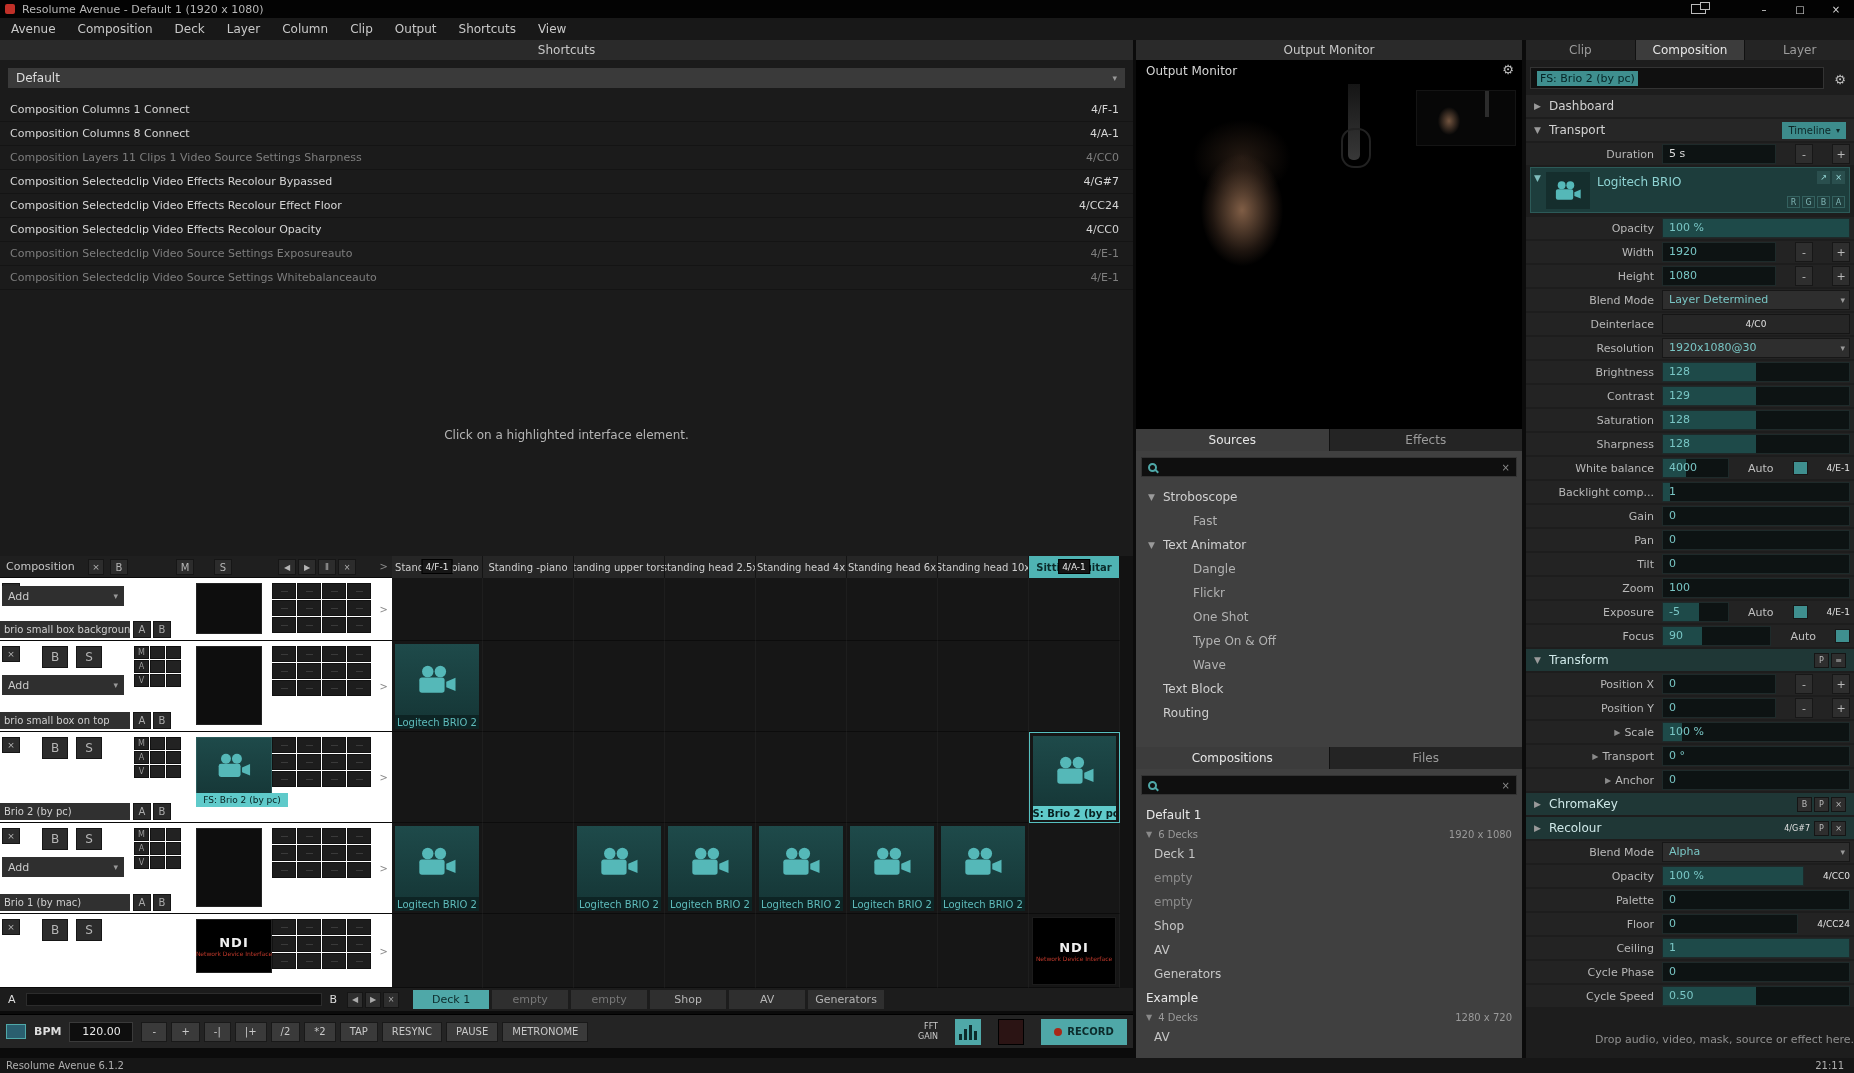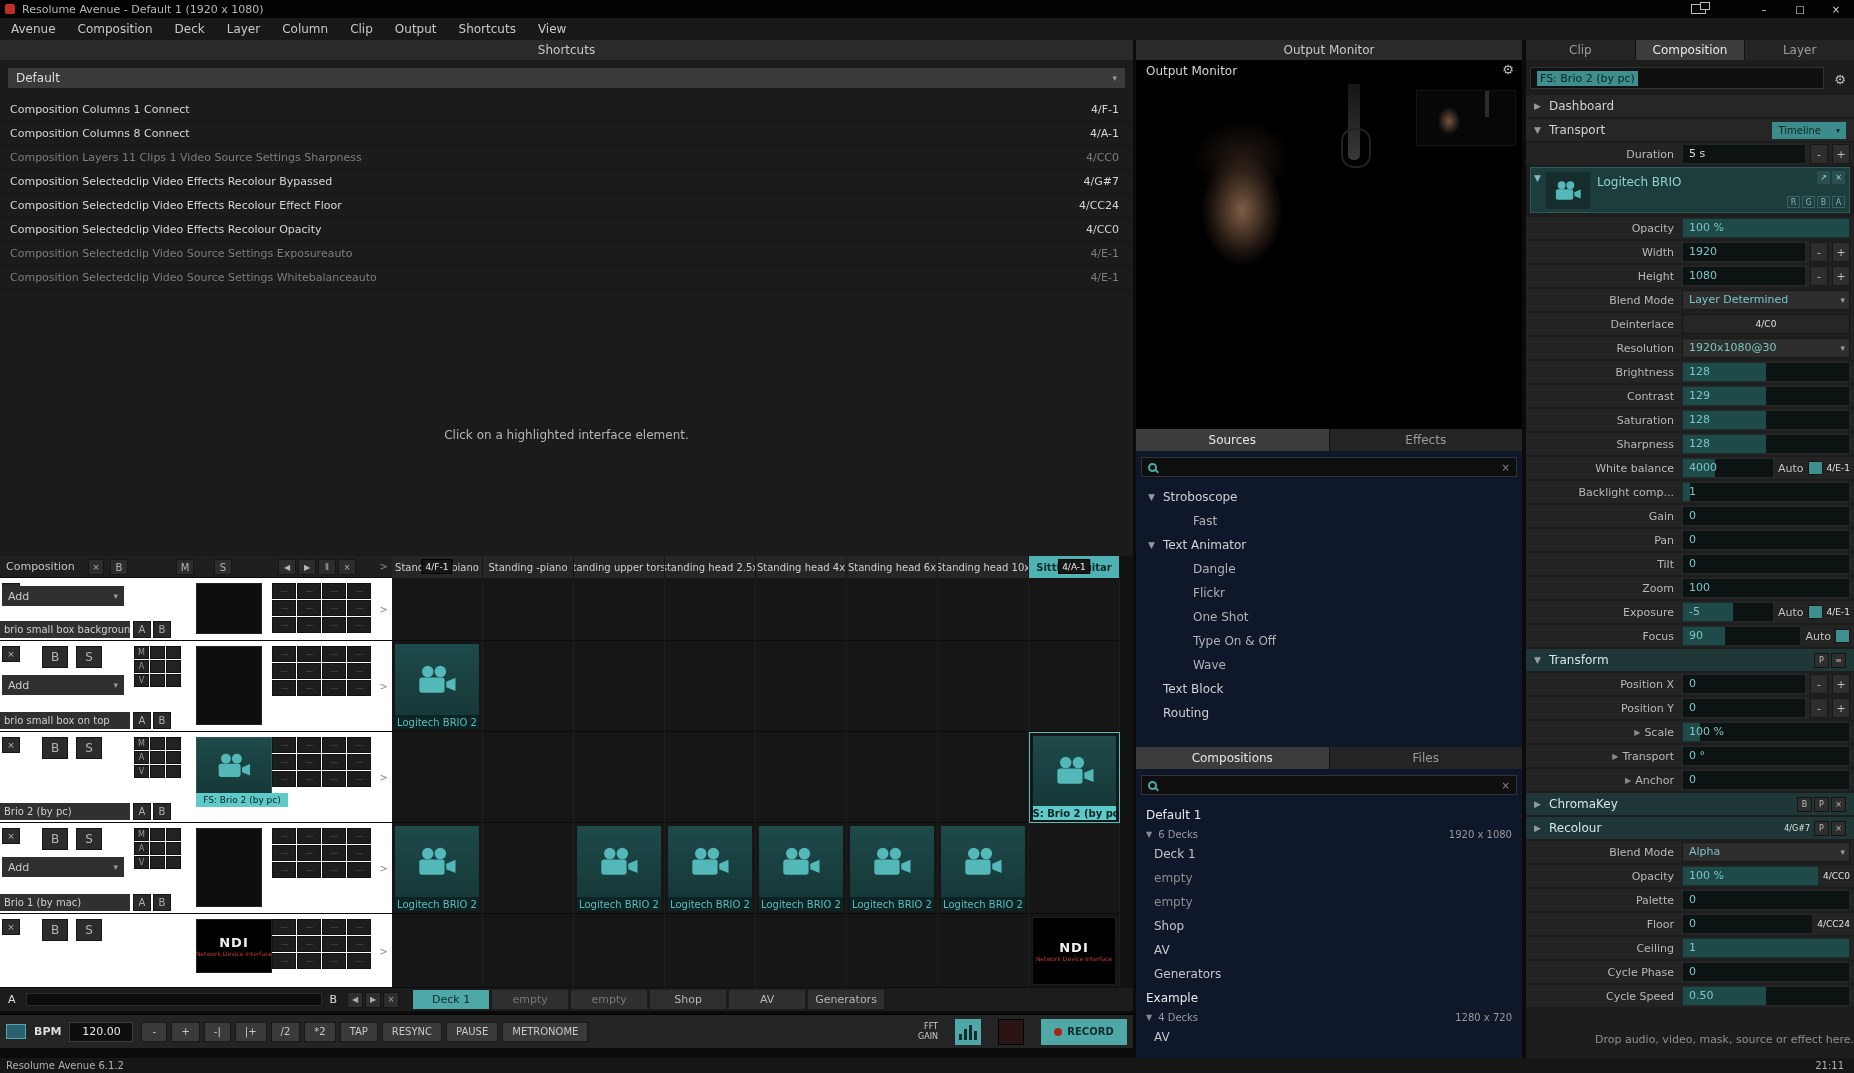--- a/index.html
+++ b/index.html
@@ -116,21 +116,21 @@
 .bpm-btn{height:20px;min-width:26px;padding:0 9px;background:#3a3a3a;border:1px solid #191919;color:#c8c8c8;font-size:10px;display:flex;align-items:center;justify-content:center;white-space:nowrap}
 .bpm-right{margin-left:auto;display:flex;align-items:center;gap:17px}
 .fft-label{font-size:8px;color:#ccc;width:32px;line-height:1.2;text-align:right}
 .fft-btn{width:26px;height:26px;background:#4fa8a8;display:flex;align-items:end;justify-content:center;gap:2px;padding-bottom:5px}
 .fft-btn i{display:block;width:3px;background:#0c2b2b}
 .fft-meter{width:26px;height:26px;background:#2b1414;border:1px solid #000}
 .record-btn{width:86px;height:26px;background:#4fa8a8;color:#0c2b2b;font-weight:bold;font-size:10px;display:flex;align-items:center;justify-content:center;gap:5px}
 .rec-dot{width:8px;height:8px;border-radius:50%;background:#a82818}
 
 
-.monitor-panel{position:absolute;left:1136px;top:40px;width:386px;bottom:15px;background:#0f172a}
+.monitor-panel{position:absolute;left:1136px;top:40px;width:386px;bottom:15px;background:#404040}
 .mp-video{position:absolute;left:0;top:20px;right:0;height:369px;background:#000}
 .mv-title{position:absolute;left:10px;top:4px;font-size:12px;color:#d5d5d5}
 .mv-gear{position:absolute;right:8px;top:2px;color:#c0c0c0;font-size:13px}
 .mv-frame{position:absolute;left:0;top:24px;right:0;height:262px;overflow:hidden;background:#000}
 .face{position:absolute;left:14px;top:22px;width:180px;height:210px;background:radial-gradient(55px 75px at 92px 104px,rgba(150,110,82,0.85),rgba(66,46,34,0.45) 55%,rgba(0,0,0,0) 75%),radial-gradient(70px 55px at 92px 52px,rgba(40,28,20,0.9),rgba(0,0,0,0) 70%)}
 .mic{position:absolute;left:212px;top:0;width:12px;height:76px;background:linear-gradient(180deg,#151515,#383838);border-radius:0 0 5px 5px}
 .mic::after{content:"";position:absolute;left:-7px;top:44px;width:26px;height:36px;border:2px solid #222;border-radius:13px}
 .pip{position:absolute;top:6px;right:6px;width:100px;height:56px;background:#070707;border:1px solid #141414}
 .pip::before{content:"";position:absolute;left:6px;top:6px;width:54px;height:46px;background:radial-gradient(16px 20px at 26px 24px,rgba(150,110,82,0.75),rgba(0,0,0,0) 70%)}
 .pip::after{content:"";position:absolute;right:26px;top:0;width:4px;height:26px;background:#2c2c2c}
@@ -155,40 +155,40 @@
 
 
 .props-panel{position:absolute;left:1526px;top:40px;width:328px;bottom:15px;background:#1d1d1d;overflow:hidden}
 .pp-tabs{height:20px;display:flex;gap:1px;background:#111}
 .pp-name{margin:7px 4px 6px;height:22px;background:#101010;border:1px solid #333;display:flex;align-items:center;padding:0 6px;margin-right:30px;position:relative}
 .pp-name-text{background:#3f8f8f;color:#052526;font-size:11px;padding:1px 3px;white-space:nowrap}
 .pp-gear{position:absolute;right:8px;top:32px;color:#c0c0c0;font-size:13px}
 .pp-section{height:22px;background:#262626;display:flex;align-items:center;padding:0 8px;font-size:12px;color:#d2d2d2;margin-bottom:2px}
 .sec-teal{background:#1f3736;color:#cfe8e8}
 .sec-arrow{font-size:9px;color:#9a9a9a;width:15px;flex:none}
-.chip{margin-left:auto;background:#3d8c8c;color:#0d2626;font-size:10px;height:17px;display:flex;align-items:center;padding:0 6px;gap:15px}
+.chip{margin-left:auto;background:#3d8c8c;color:#0d2626;font-size:10px;height:17px;display:flex;align-items:center;padding:0 6px;gap:5px}
 .chip-dd{font-size:8px}
 .sec-btns{margin-left:auto;display:flex;gap:2px}
 .sec-map{margin-left:auto;font-size:8px;color:#e0e0e0;margin-right:4px}
 .sec-map + .sec-btns{margin-left:0}
 .sec-btn{min-width:15px;height:15px;padding:0 2px;background:#2e2e2e;border:1px solid #151515;color:#bbb;font-size:8px;display:flex;align-items:center;justify-content:center}
 .src-block{margin:2px 4px 4px;height:46px;background:#1d3d3c;border:1px solid #2c5a58;position:relative}
 .sb-collapse{position:absolute;left:3px;top:5px;font-size:9px;color:#7fbcbc}
 .sb-icon{position:absolute;left:15px;top:4px;width:44px;height:37px;background:#152e2d;display:flex;align-items:center;justify-content:center}
 .sb-icon .camsvg{width:30px;height:22px}
 .sb-title{position:absolute;left:66px;top:7px;font-size:12px;color:#8ed3d3}
 .sb-btns{position:absolute;right:4px;top:3px;display:flex;gap:2px}
 .sb-btn{width:13px;height:13px;background:#2a4f4e;color:#9adddd;font-size:8px;display:flex;align-items:center;justify-content:center}
 .sb-rgba{position:absolute;right:4px;bottom:4px;display:flex;gap:2px}
 .sb-rgba span{width:13px;height:12px;background:#203f3e;border:1px solid #34615f;color:#7fb5b5;font-size:8px;display:flex;align-items:center;justify-content:center}
 .prow{height:22px;margin-bottom:2px;background:#232323;display:flex;align-items:center}
-.plabel{width:156px;flex:none;display:flex;align-items:center;justify-content:flex-end;padding-right:8px;font-size:11px;color:#b8b8b8;white-space:nowrap;overflow:hidden}
+.plabel{width:136px;flex:none;display:flex;align-items:center;justify-content:flex-end;padding-right:8px;font-size:11px;color:#b8b8b8;white-space:nowrap;overflow:hidden}
 .parrow{font-size:8px;color:#8a8a8a;margin-right:4px}
 .parrow:empty{display:none}
-.pcell{flex:1;display:flex;align-items:center;padding-right:4px;gap:4px;min-width:0}
+.pcell{flex:1;display:flex;align-items:center;padding-right:4px;gap:19px;min-width:0}
 .pslider{flex:1;height:20px;background:#0d1313;border:1px solid #1e2a2a;position:relative;overflow:hidden;min-width:0}
 .pfill{position:absolute;left:0;top:0;bottom:0;background:#1e4a49}
 .pvtext{position:absolute;left:6px;top:0;line-height:18px;font-size:11px;color:#79c6c5;white-space:nowrap}
 .pvtext.light{color:#ddd}
 .pspin{display:none;width:18px;height:20px;background:#2e2e2e;border:1px solid #171717;color:#bbb;font-size:11px;align-items:center;justify-content:center;flex:none}
 .prow[data-type="spinner"] .pspin{display:flex}
 .pdd{display:none;position:absolute;right:4px;top:0;line-height:18px;color:#9a9a9a;font-size:9px}
 .prow[data-type="dropdown"] .pdd{display:block}
 .prow[data-type="dropdown"] .pslider{background:#2e2e2e;border-color:#171717}
 .prow[data-type="mapbtn"] .pslider{background:#262626;border-color:#151515}

